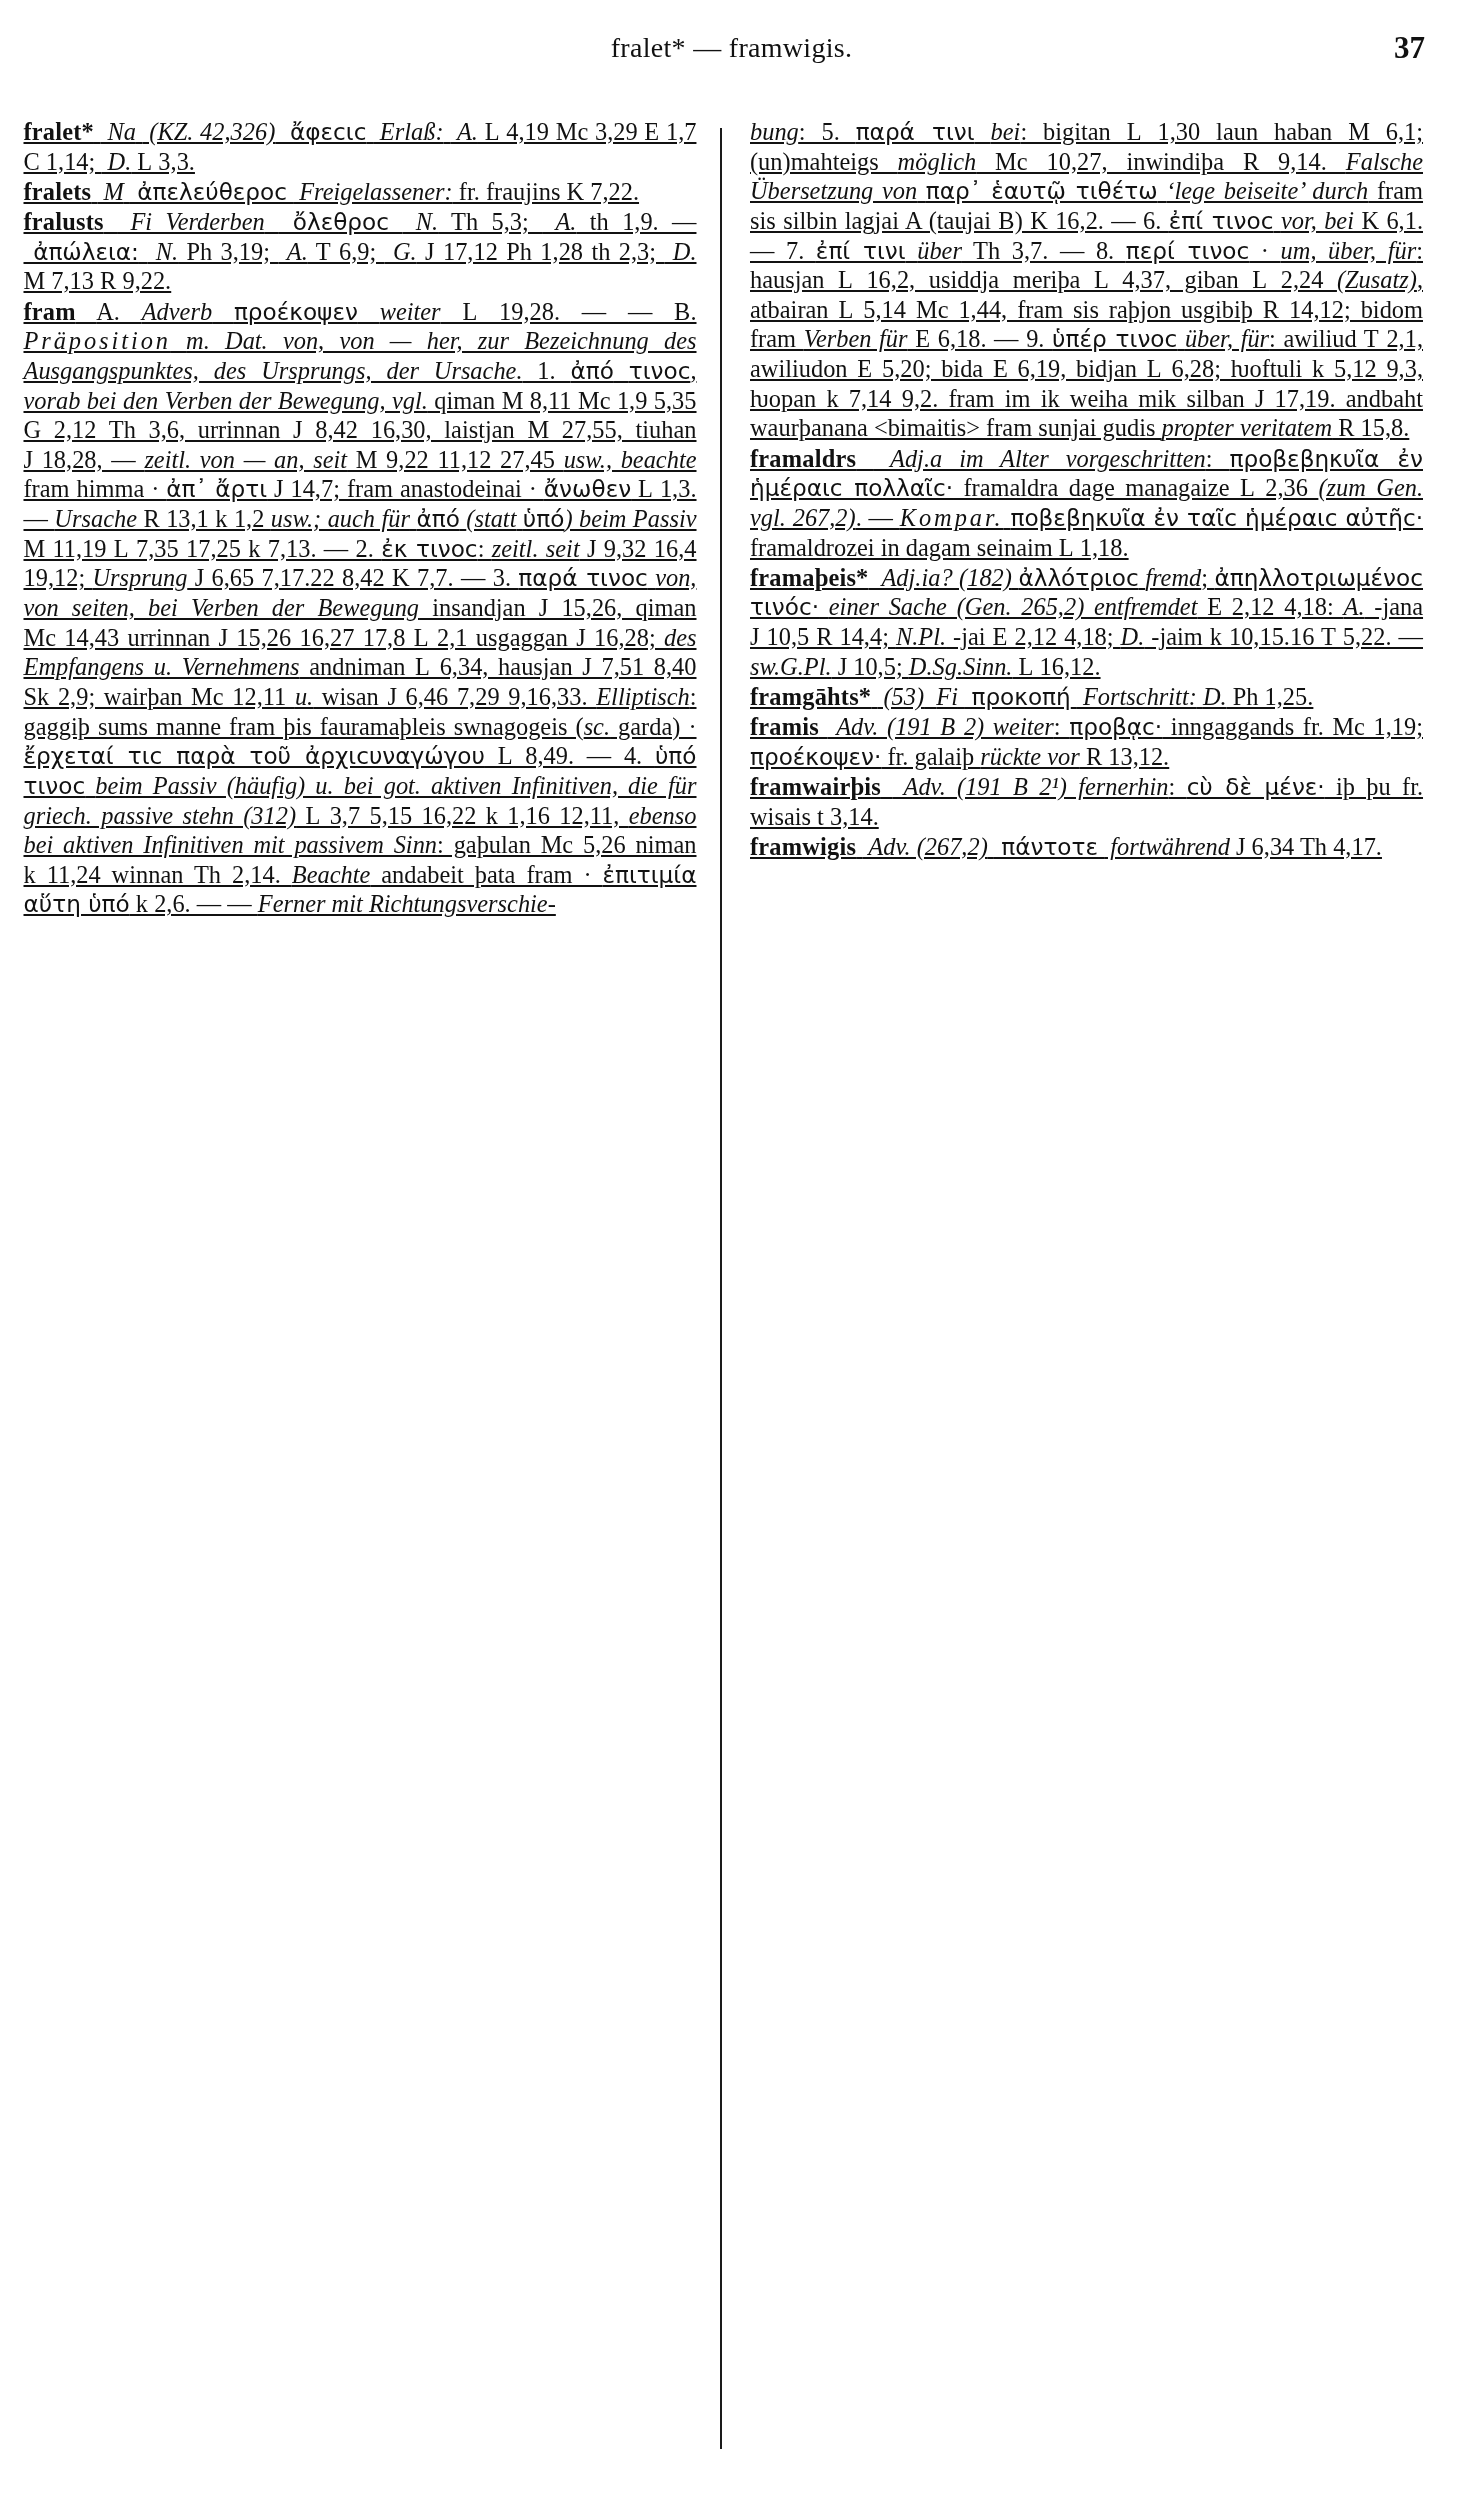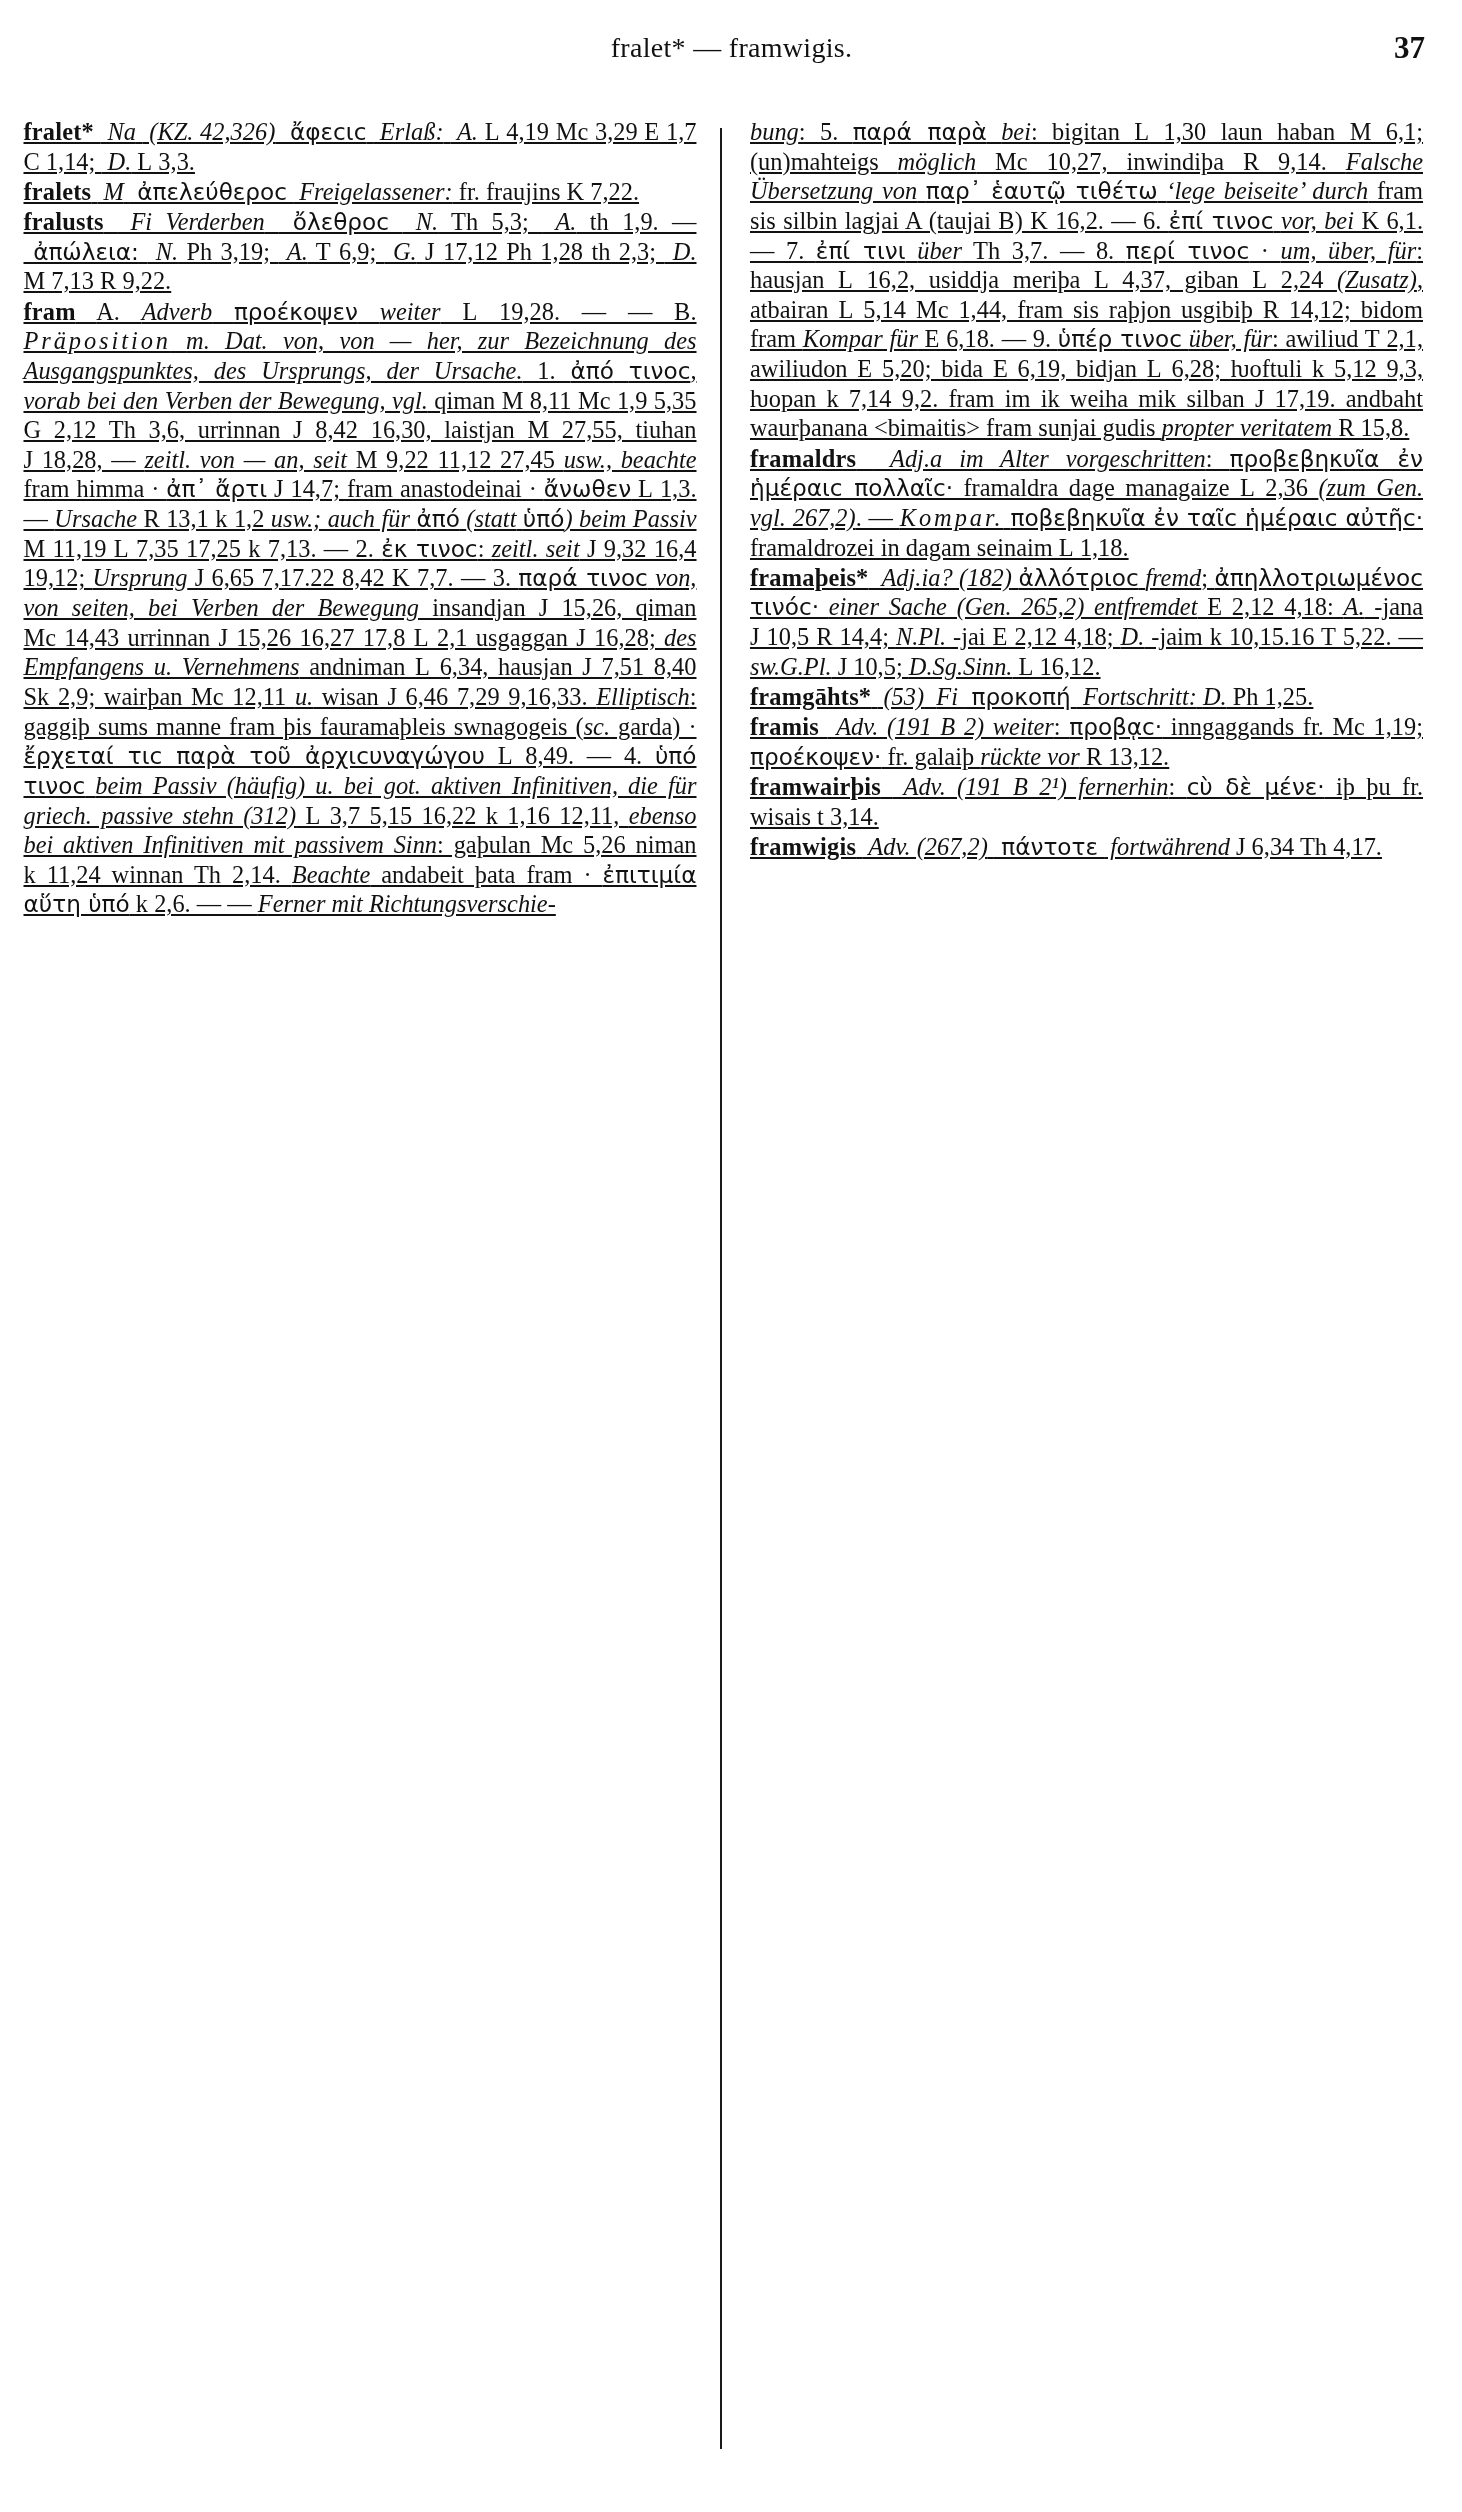--- a/index.html
+++ b/index.html
@@ -166,25 +166,25 @@
           <span class="it">Ferner mit Richtungsverschie-</span>
         </span>
       </div>
 
     </div>
 
     <div class="col col-right">
 
       <div class="entry">
         <span>
-          <span class="it">bung</span>: 5. <span class="gk">παρά παρὰ</span> <span class="it">bei</span>: bigitan L&nbsp;1,30 laun haban M&nbsp;6,1; (un)mahteigs <span class="it">möglich</span> Mc&nbsp;10,27, inwindiþa R&nbsp;9,14. <span class="it">Falsche Übersetzung von</span> <span class="gk">παρ᾽ ἑαυτῷ τιθέτω</span>
+          <span class="it">bung</span>: 5. <span class="gk">παρά τινι</span> <span class="it">bei</span>: bigitan L&nbsp;1,30 laun haban M&nbsp;6,1; (un)mahteigs <span class="it">möglich</span> Mc&nbsp;10,27, inwindiþa R&nbsp;9,14. <span class="it">Falsche Übersetzung von</span> <span class="gk">παρ᾽ ἑαυτῷ τιθέτω</span>
           <span class="it">‘lege beiseite’ durch</span> fram sis silbin lagjai A (taujai B) K&nbsp;16,2.
           — 6. <span class="gk">ἐπί τινοc</span> <span class="it">vor, bei</span> K&nbsp;6,1.
           — 7. <span class="gk">ἐπί τινι</span> <span class="it">über</span> Th&nbsp;3,7. —
-          8. <span class="gk">περί τινοc</span> · <span class="it">um, über, für</span>: hausjan L&nbsp;16,2, usiddja meriþa L&nbsp;4,37, giban L&nbsp;2,24 <span class="it">(Zusatz)</span>, atbairan L&nbsp;5,14 Mc&nbsp;1,44, fram sis raþjon usgibiþ R&nbsp;14,12; bidom fram <span class="it">Kompar für</span> E&nbsp;6,18.
+          8. <span class="gk">περί τινοc</span> · <span class="it">um, über, für</span>: hausjan L&nbsp;16,2, usiddja meriþa L&nbsp;4,37, giban L&nbsp;2,24 <span class="it">(Zusatz)</span>, atbairan L&nbsp;5,14 Mc&nbsp;1,44, fram sis raþjon usgibiþ R&nbsp;14,12; bidom fram <span class="it">Verben für</span> E&nbsp;6,18.
           — 9. <span class="gk">ὑπέρ τινοc</span> <span class="it">über, für</span>: awiliud T&nbsp;2,1, awiliudon E&nbsp;5,20; bida E&nbsp;6,19, bidjan L&nbsp;6,28; ƕoftuli k&nbsp;5,12 9,3, ƕopan k&nbsp;7,14 9,2. fram im ik weiha mik silban J&nbsp;17,19. andbaht waurþanana &lt;bimaitis&gt; fram sunjai gudis <span class="it">propter veritatem</span> R&nbsp;15,8.
         </span>
       </div>
 
       <div class="entry">
         <span class="hw">framaldrs</span>
         <span>
           <span class="it">&nbsp;Adj.a im Alter vorgeschritten</span>:
           <span class="gk">προβεβηκυῖα ἐν ἡμέραιc πολλαῖc·</span> framaldra dage managaize L&nbsp;2,36 <span class="it">(zum Gen. vgl. 267,2)</span>. — <span class="sp">Kompar.</span>
           <span class="gk">ποβεβηκυῖα ἐν ταῖc ἡμέραιc αὐτῆc·</span> framaldrozei in dagam seinaim L&nbsp;1,18.

